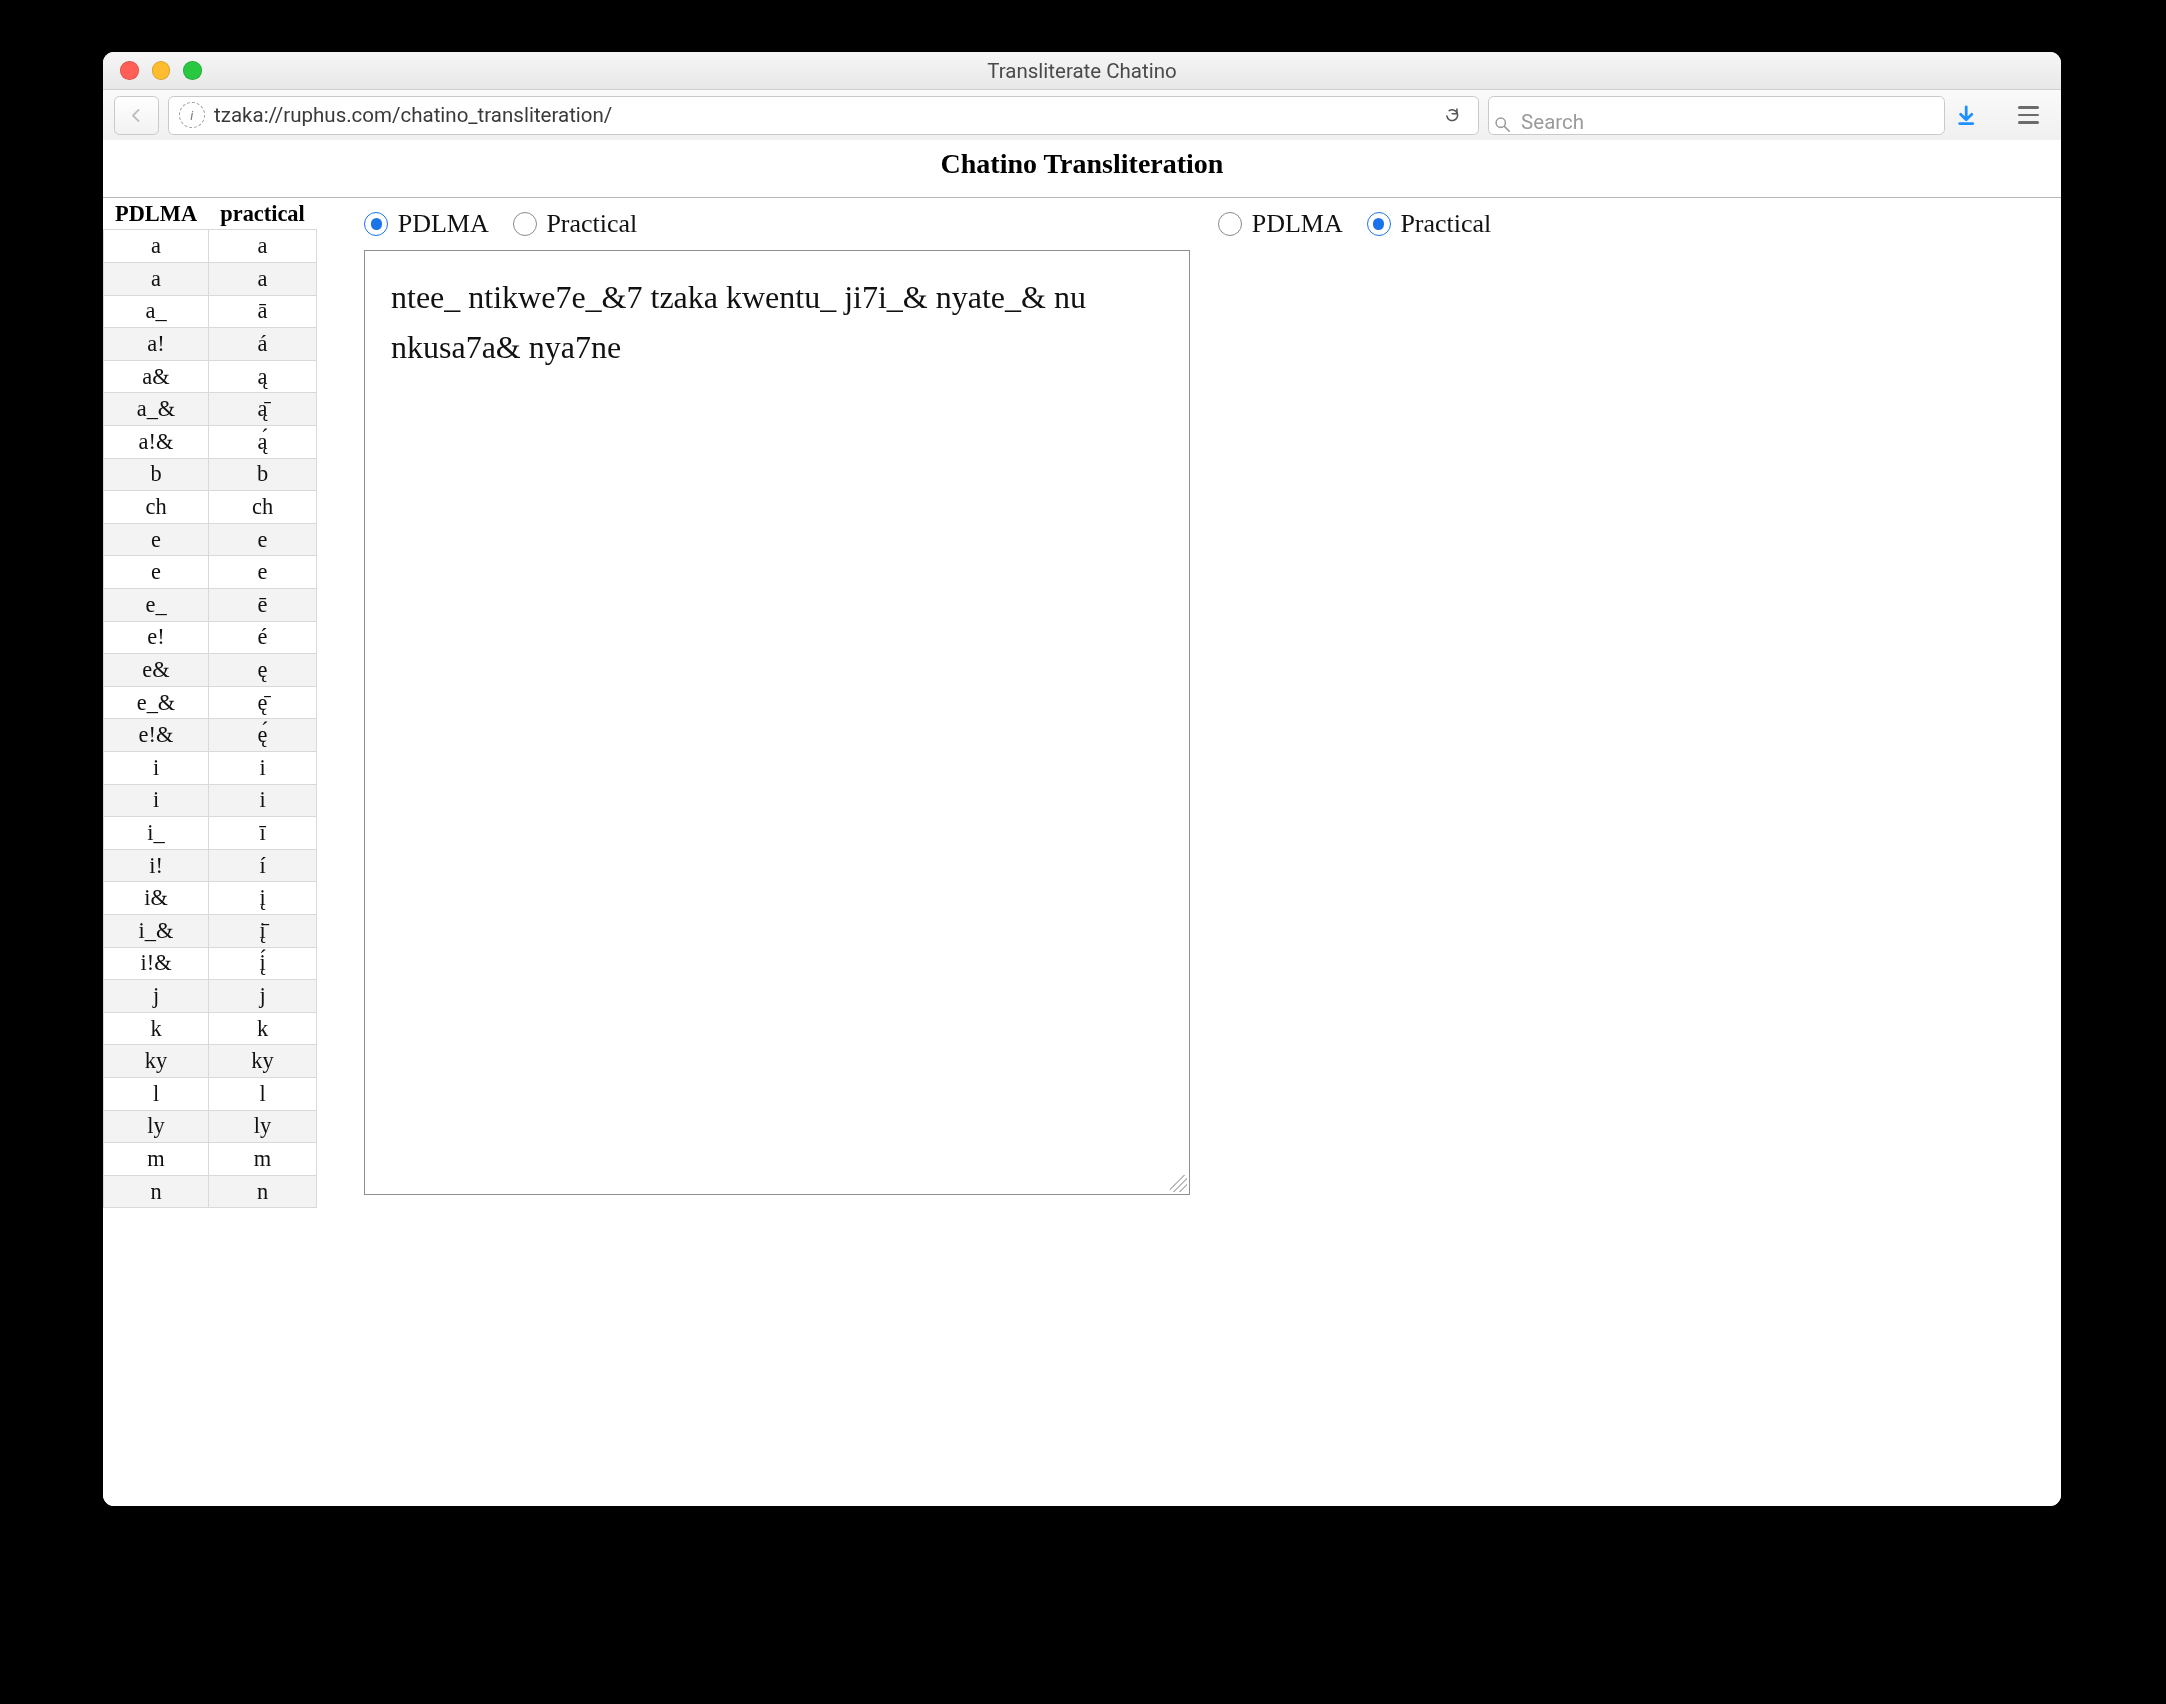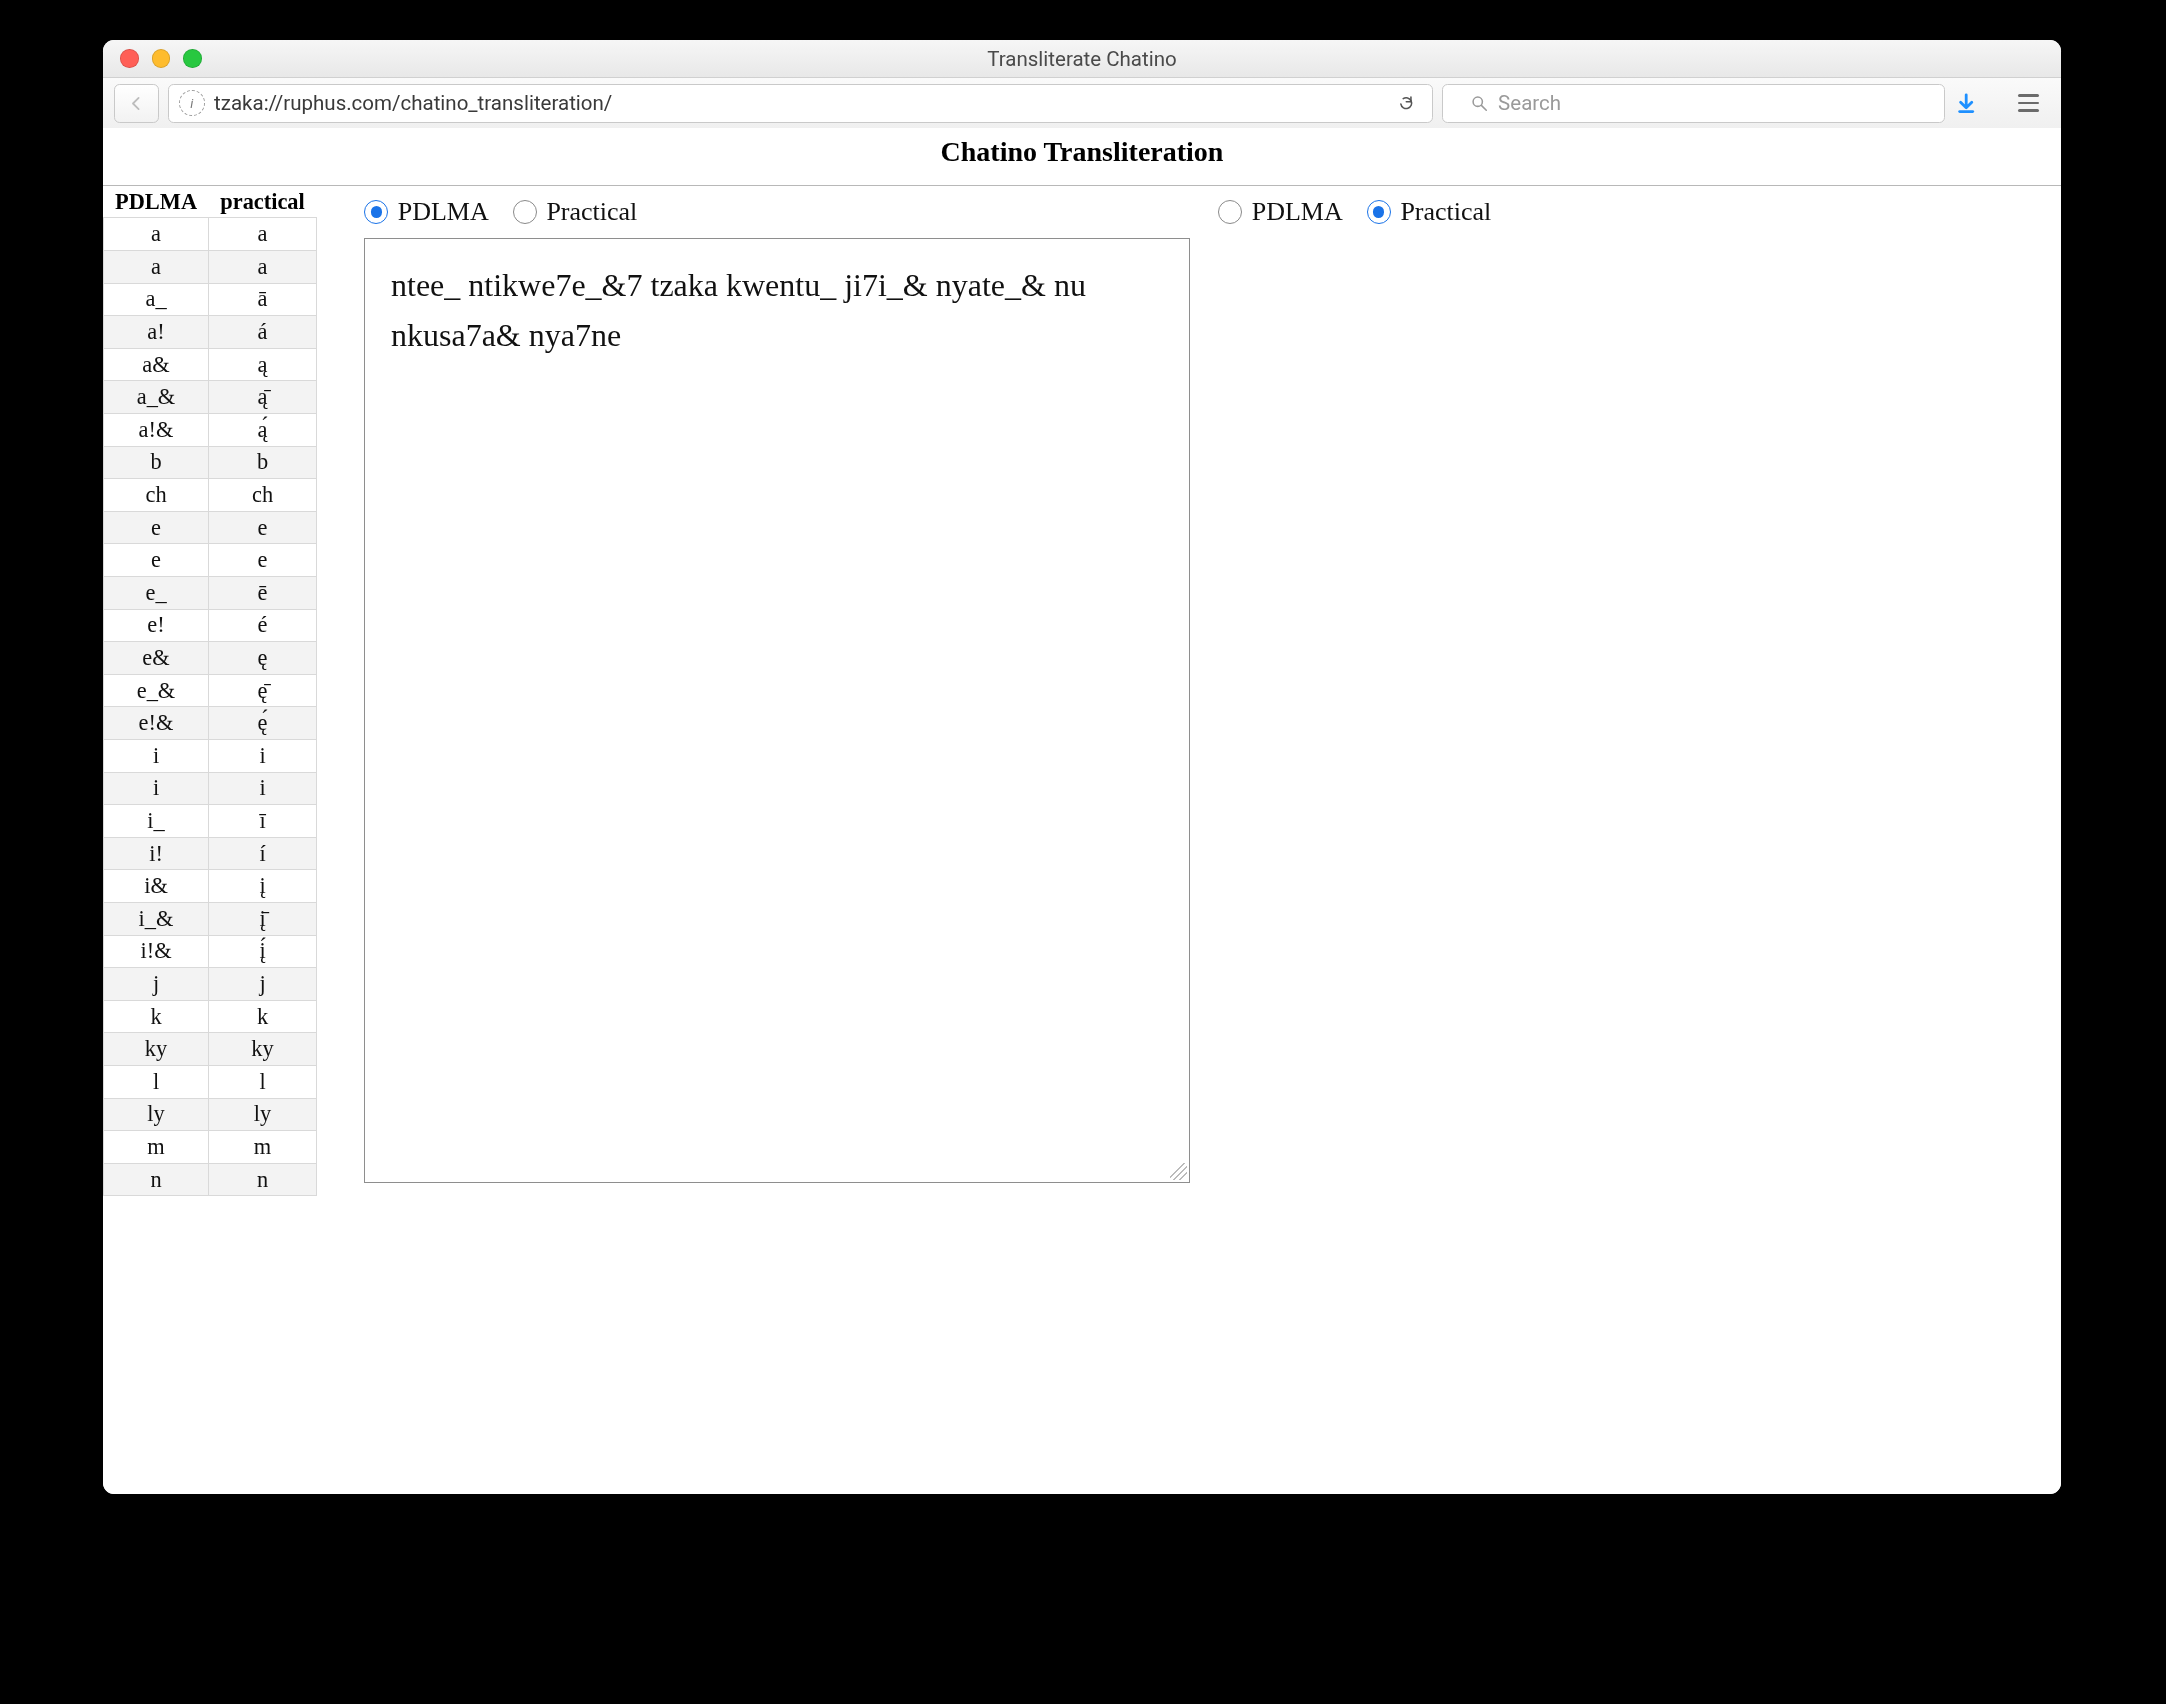--- a/index.html
+++ b/index.html
@@ -6,21 +6,21 @@
     margin: 0;
     padding: 0;
     background: #000;
     font-family: -apple-system, BlinkMacSystemFont, "Segoe UI", Roboto, sans-serif;
     width: 2167px;
     height: 1704px;
   }
   .stage {
     position: absolute;
     left: 103px;
-    top: 40px;
+    top: 52px;
     width: 1958px;
     height: 1454px;
     background: #ffffff;
     border-radius: 11.2px;
     box-shadow: 0 28px 84px rgba(0,0,0,0.6);
     overflow: hidden;
   }
   
   .titlebar {
     height: 37px;
@@ -93,22 +93,22 @@
     font-size:18.6px;
     padding:3.7px 7.5px;
   }
   .searchbar {
     width: 447px;
     height:37px;
     background:#fff;
     border:0.9px solid #c9c9c9;
     border-radius:5.6px;
     display:flex;
-    align-items:center;
-    padding:0 27px;
+    align-items:flex-end;
+    padding:0 4px;
     font-size:20.5px;
     color:#9a9a9a;
     gap:9.3px;
   }
   .dl-icon { color:#1e90ff; font-size:24px; width:43px; text-align:center;}
   .menu-icon {
     width:43px;height:37px;display:flex;flex-direction:column;justify-content:center;align-items:center;gap:4.7px;
   }
   .menu-icon span{display:block;width:20.5px;height:2.8px;background:#6b6b6b;border-radius:1.9px;}
   

